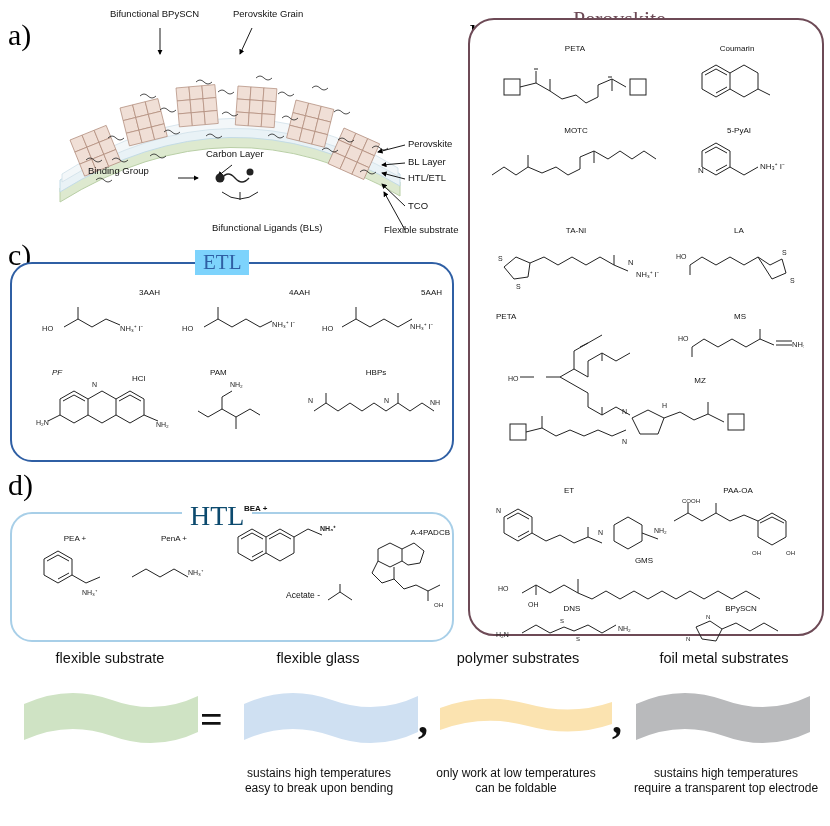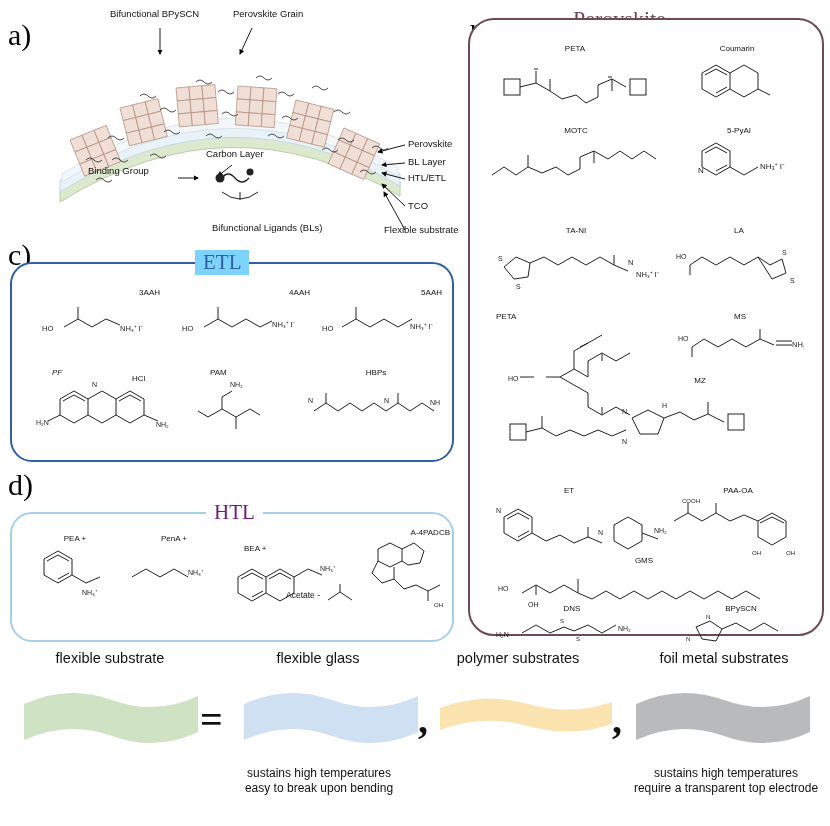--- a/index.html
+++ b/index.html
@@ -43,21 +43,21 @@
   #panel-c-title{
     left:195px;top:250px;font-size:21px;color:#2f5fa4;
     background:#7dd3fc;padding:0 8px;font-family:"Liberation Serif", serif;
   }
   
   #panel-d{
     left:10px;top:512px;width:440px;height:126px;
     border:2px solid #a8cfe8;border-radius:22px;background:#fff;
   }
   #panel-d-title{
-    left:206px;top:500px;font-size:21px;color:#701a75;
+    left:182px;top:500px;font-size:28px;color:#0c4a6e;
     background:#fff;padding:0 8px;font-family:"Liberation Serif", serif;
   }
   
   #bottom{left:0;top:648px;width:830px;height:178px;}
   .bot-head{
     font-size:14.5px;color:#111;text-align:center;position:absolute;
   }
   .bot-cap{
     font-size:12px;color:#111;text-align:center;position:absolute;line-height:1.25;
   }
@@ -515,21 +515,21 @@
 <div class="abs mol-box" style="left:124px;top:534px;width:100px;">
   <div class="mol-name">PenA +</div>
   <svg class="mol-svg" width="100" height="58" viewBox="0 0 100 58">
     <g stroke="#222" fill="none" stroke-width="1">
       <path d="M8,34 L22,26 L36,34 L50,26 L64,34"></path>
     </g>
     <text x="64" y="32" font-size="7" fill="#222">NH₃⁺</text>
   </svg>
 </div>
 
-<div class="abs mol-box" style="left:228px;top:544px;width:130px;">
+<div class="abs mol-box" style="left:228px;top:504px;width:130px;font-weight:bold;">
   <div class="mol-name" style="text-align:left;padding-left:16px;">BEA +</div>
   <svg class="mol-svg" width="130" height="60" viewBox="0 0 130 60">
     <g stroke="#222" fill="none" stroke-width="1">
       <path d="M10,24 L24,16 L38,24 L38,40 L24,48 L10,40 Z"></path>
       <path d="M13,26 L24,20 L35,26 M35,38 L24,44"></path>
       <path d="M38,24 L52,16 L66,24 L66,40 L52,48 L38,40"></path>
       <path d="M41,26 L52,20 L63,26"></path>
       <path d="M66,24 L80,16 L94,22"></path>
     </g>
     <text x="92" y="18" font-size="7" fill="#222">NH₃⁺</text>
@@ -568,15 +568,17 @@
     <path d="M440,30 Q484,14 528,26 Q572,38 612,24 L612,46 Q572,60 528,48 Q484,36 440,52 Z" fill="#fbe3b0"></path>
     <path d="M636,26 Q680,6 724,22 Q768,38 810,18 L810,54 Q768,74 724,58 Q680,42 636,62 Z" fill="#b9babc"></path>
   </svg>
 
   <div class="sep" style="left:200px;top:48px;">=</div>
   <div class="sep" style="left:418px;top:48px;">,</div>
   <div class="sep" style="left:612px;top:48px;">,</div>
 
   <div class="bot-cap" style="left:214px;top:118px;width:210px;white-space:pre-line;">sustains high temperatures
 easy to break upon bending</div>
+  <div class="bot-cap" style="left:416px;top:118px;width:200px;white-space:pre-line;">only work at low temperatures
+can be foldable</div>
   <div class="bot-cap" style="left:620px;top:118px;width:212px;white-space:pre-line;">sustains high temperatures
 require a transparent top electrode</div>
 </div>
 
 </body></html>

